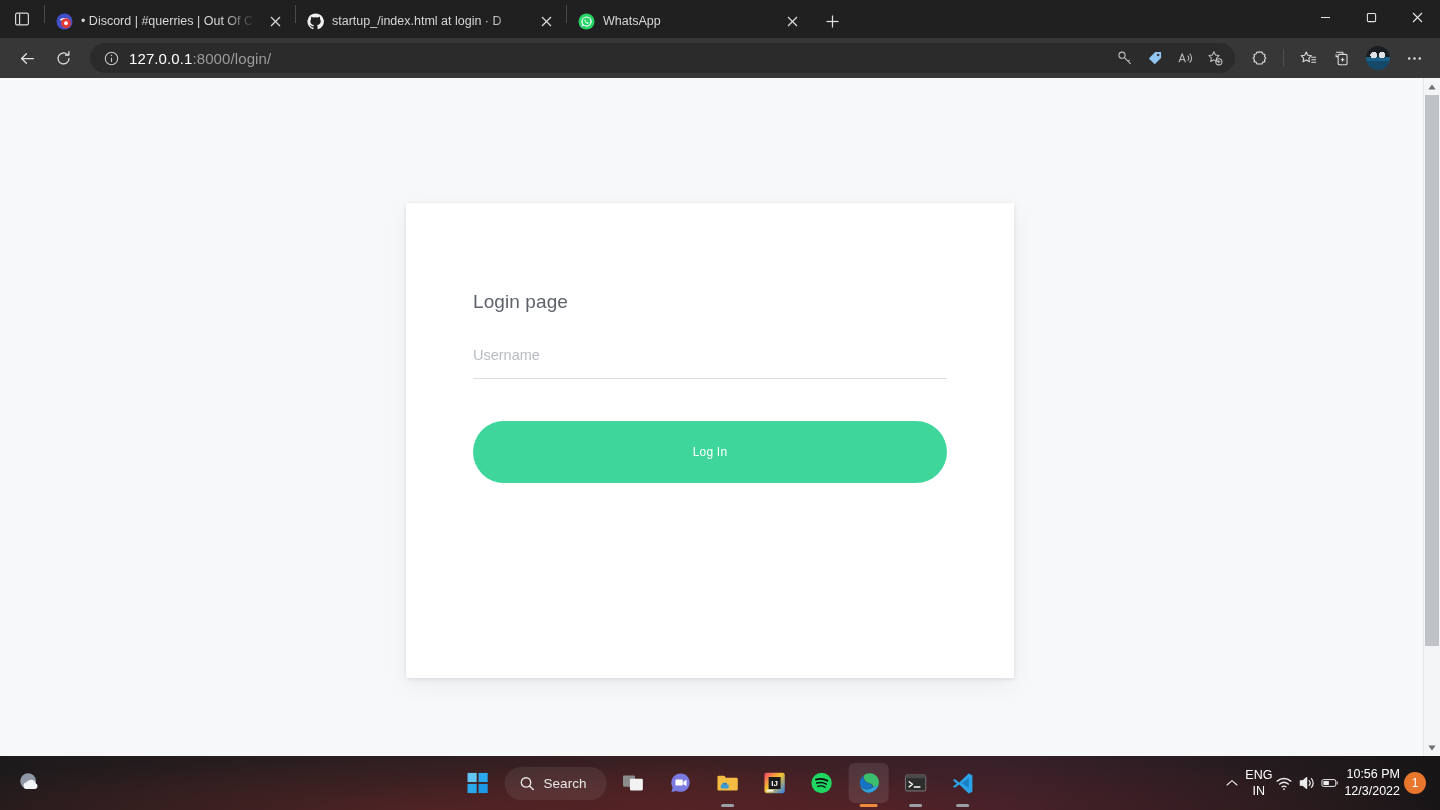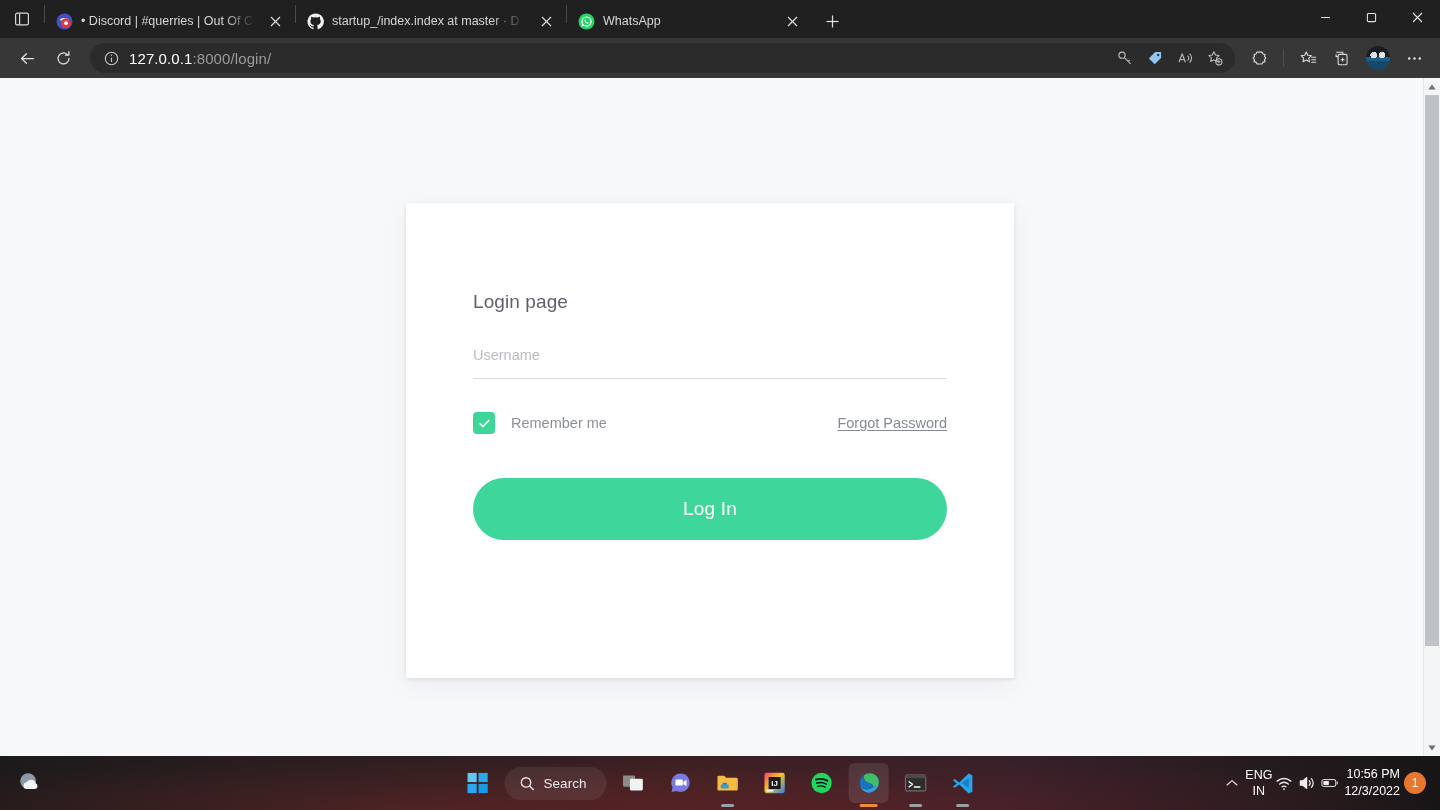--- a/index.html
+++ b/index.html
@@ -118,21 +118,21 @@
   }
   .checkbox svg { width: 13px; height: 13px; }
   .remember-label { font-size: 14.5px; color: #8b9096; margin-left: 16px; }
   .forgot {
     margin-left: auto; font-size: 14.5px; color: #868b92;
     text-decoration: underline; text-underline-offset: 2px; cursor: pointer;
   }
 
   .login-btn {
     margin-top: 42px; width: 100%; height: 62px; border: none; border-radius: 31px;
-    background: #3fd69c; color: #ffffff; font-size: 19px;
+    background: #3fd69c; color: #ffffff; font-size: 12px;
     font-family: "Liberation Sans", sans-serif; cursor: pointer; letter-spacing: .2px;
   }
 
   
   .scrollbar {
     width: 17px; flex: 0 0 17px; background: #f4f5f7;
     border-left: 1px solid #e6e8ea; display: flex; flex-direction: column;
   }
   .sb-arrow { height: 17px; display: flex; align-items: center; justify-content: center; flex: 0 0 17px; }
   .sb-arrow svg { width: 8px; height: 6px; }
@@ -222,21 +222,21 @@
       </span>
     </div>
     <div class="tab-sep"></div>
 
     <div class="tab inactive tab-w2">
       <span class="tab-favicon">
         <svg viewBox="0 0 16 16" fill="#f0f0f0">
           <path d="M8 .4a7.6 7.6 0 0 0-2.4 14.8c.38.07.52-.16.52-.36v-1.3c-2.12.46-2.57-1-2.57-1-.35-.88-.85-1.12-.85-1.12-.7-.47.05-.46.05-.46.77.05 1.17.79 1.17.79.68 1.17 1.79.83 2.23.64.07-.5.27-.84.49-1.03-1.7-.19-3.48-.85-3.48-3.78 0-.84.3-1.52.79-2.05-.08-.2-.34-.98.07-2.04 0 0 .64-.2 2.1.78a7.3 7.3 0 0 1 3.82 0c1.46-.98 2.1-.78 2.1-.78.41 1.06.15 1.84.08 2.04.49.53.78 1.21.78 2.05 0 2.94-1.79 3.58-3.49 3.77.27.24.52.71.52 1.44v2.14c0 .2.14.44.53.36A7.6 7.6 0 0 0 8 .4z"></path>
         </svg>
       </span>
-      <span class="tab-title">startup_/index.index at master · D</span>
+      <span class="tab-title">startup_/index.html at login · D</span>
       <span class="tab-close">
         <svg viewBox="0 0 11 11" stroke="#dcdcdc" stroke-width="1.15">
             <line x1="1" y1="1" x2="10" y2="10"></line>
             <line x1="10" y1="1" x2="1" y2="10"></line>
           </svg>
       </span>
     </div>
     <div class="tab-sep"></div>
 
     <div class="tab inactive tab-w3">
@@ -380,29 +380,20 @@
 
       <div class="login-card">
         <div class="card-inner">
           <div class="login-title">Login page</div>
 
           <div class="field">
             <input type="text" placeholder="Username" style="">
           </div>
 
 
-          <div class="row-remember">
-            <span class="checkbox">
-              <svg viewBox="0 0 13 13" fill="none" stroke="#ffffff" stroke-width="1.7" stroke-linecap="round" stroke-linejoin="round">
-                <polyline points="2.2,6.8 5,9.5 10.8,3.5"></polyline>
-              </svg>
-            </span>
-            <span class="remember-label">Remember me</span>
-            <span class="forgot">Forgot Password</span>
-          </div>
 
           <button class="login-btn">Log In</button>
         </div>
       </div>
 
     </div>
 
     <div class="scrollbar">
       <div class="sb-arrow">
         <svg viewBox="0 0 8 6" fill="#6b6f75">

